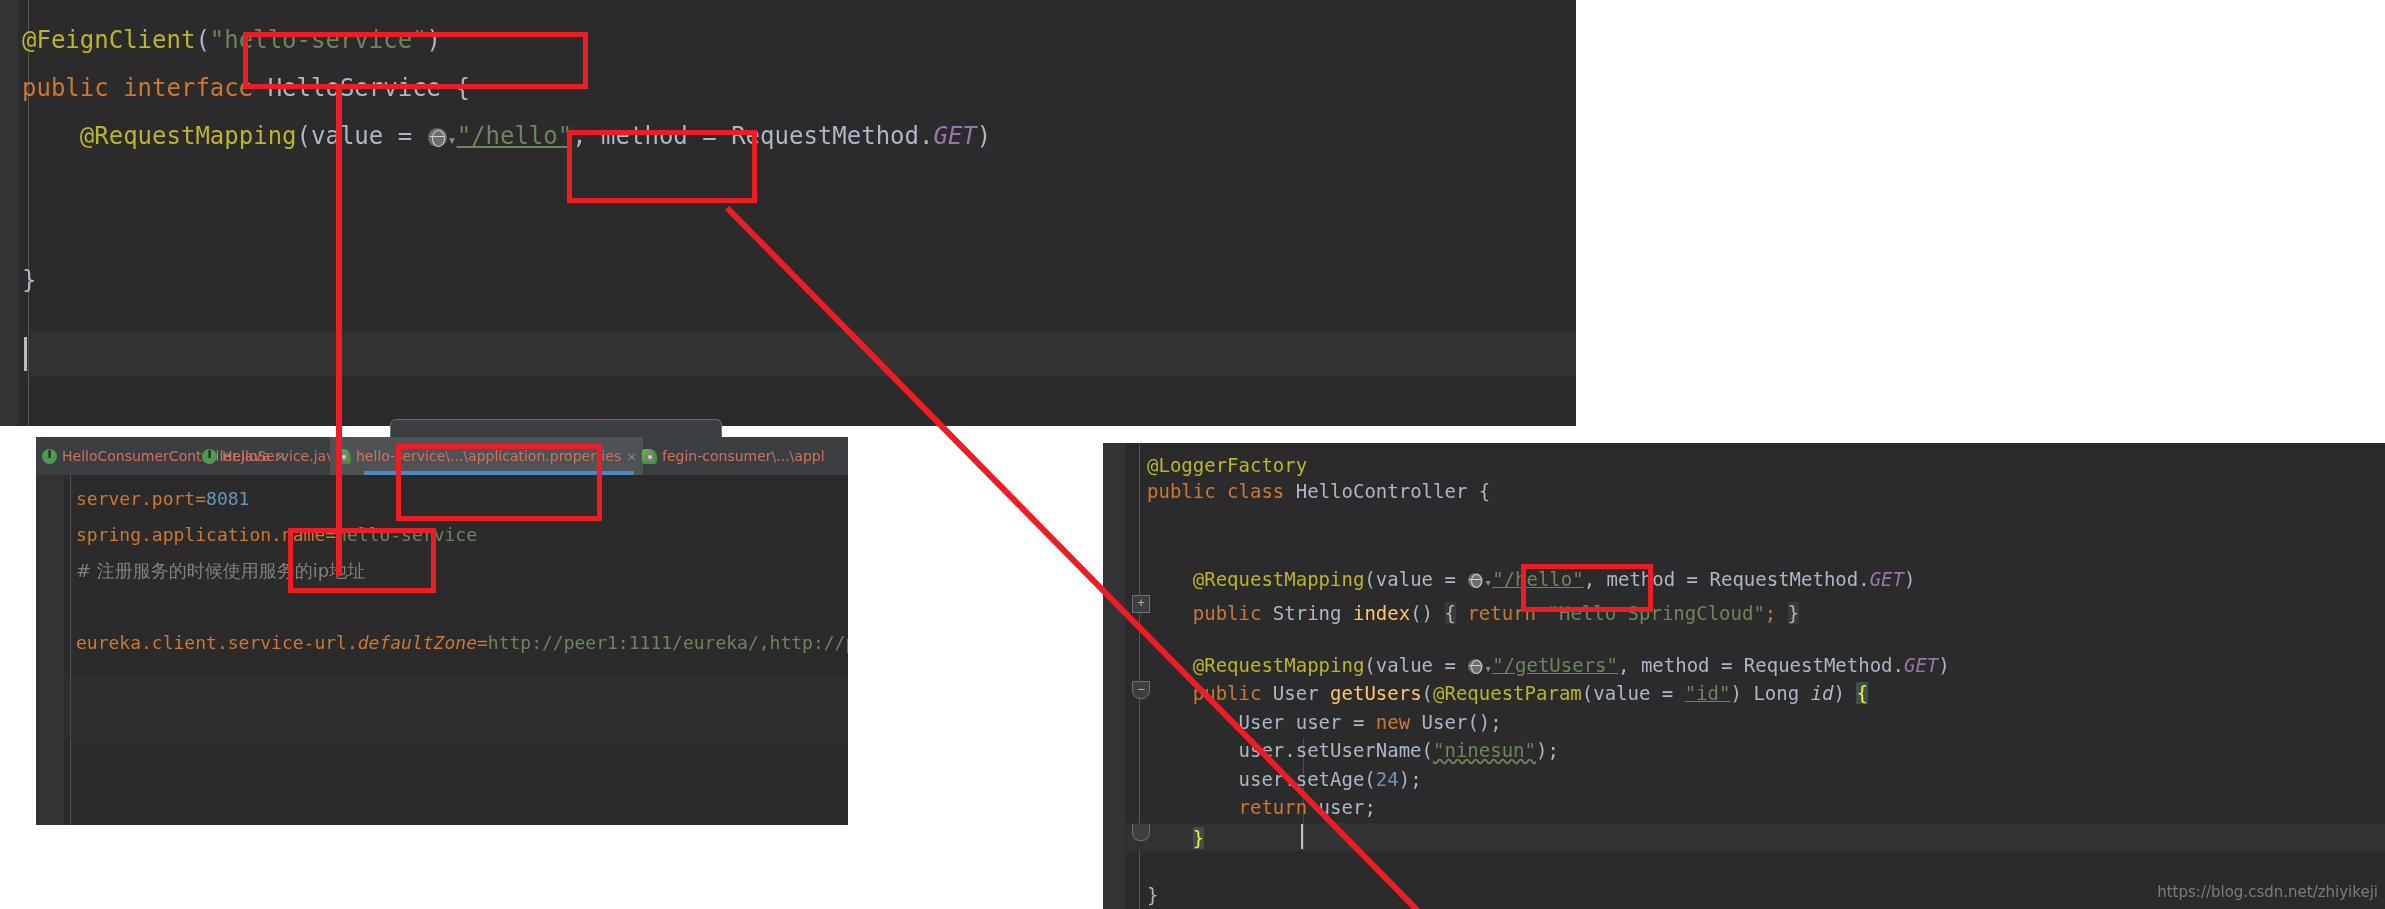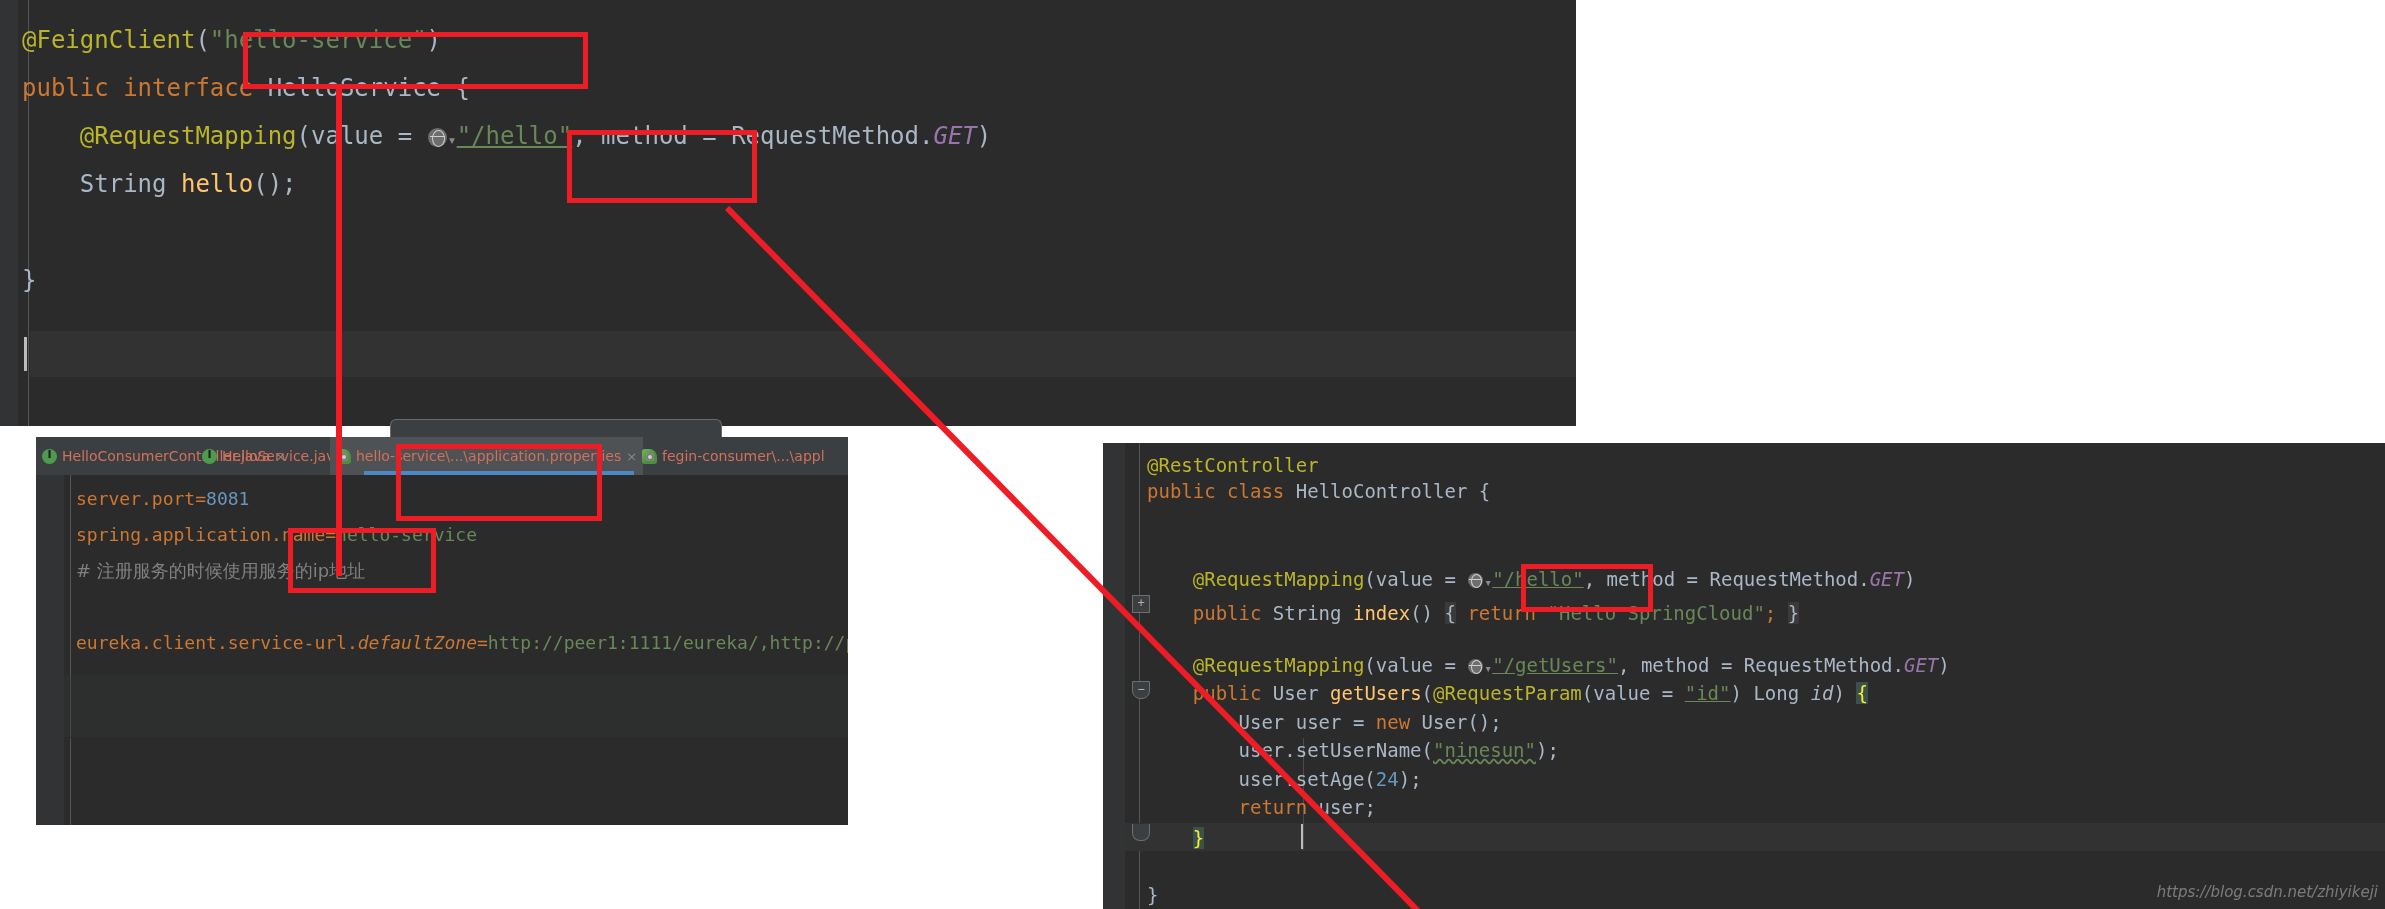--- a/index.html
+++ b/index.html
@@ -88,38 +88,37 @@
   .globe-sm{width:15px;height:15px;vertical-align:-2px;}
   .globe-sm::before{left:3px;top:1px;width:9px;height:12px;}
   .globe-sm::after{left:1px;top:6px;width:12px;}
 
   
   .redbox{position:absolute;border:5px solid #ee1c25;box-sizing:border-box;}
   .redline{position:absolute;background:#ee1c25;}
 
   
   #watermark{position:absolute;right:10px;bottom:8px;color:#8e9094;opacity:.8;
-             font-family:"DejaVu Sans","Liberation Sans",sans-serif;font-size:15px;font-style:italic;}
+             font-family:"DejaVu Sans","Liberation Sans",sans-serif;font-size:15px;}
 </style>
 </head>
 <body>
 
 <div class="panel" id="top-panel">
   <div class="gutter"></div>
   <div class="gutter-line"></div>
   <div id="caret-line"></div>
   <div id="caret"></div>
 
   <div class="code" style="top:16px"><span class="t-ann">@FeignClient</span><span class="t-plain">(</span><span class="t-str">"hello-service"</span><span class="t-plain">)</span></div>
 
   <div class="code" style="top:64px"><span class="t-kw">public</span> <span class="t-kw">interface</span> <span class="t-cls">HelloService</span> <span class="t-plain">{</span></div>
 
   <div class="code" style="top:112px">    <span class="t-ann">@RequestMapping</span><span class="t-plain">(</span><span class="t-plain">value = </span><span class="globe"></span><span class="gchev">▾</span><span class="t-str underl">"/hello"</span><span class="t-plain">, method = RequestMethod.</span><span class="t-field">GET</span><span class="t-plain">)</span></div>
 
-  <div class="code" style="top:160px">    <span class="t-cls">String</span> <span class="t-mth">hello</span><span class="t-plain">()</span><span class="t-plain">;</span></div>
 
   <div class="code" style="top:256px"><span class="t-plain">}</span></div>
 </div>
 
 <div id="props-prevbar"></div>
 
 <div class="panel" id="props-panel">
   <div id="tabbar">
     <div class="tab" style="left:0">
       <span class="tab-ico ico-java"></span>
@@ -164,21 +163,21 @@
 <div class="panel" id="ctrl-panel">
   <div class="gutter"></div>
   <div class="gutter-line"></div>
   <div id="ctrl-caret-line"></div>
   <div id="indent-guide"></div>
 
   <div class="foldmark" style="top:152px">+</div>
   <div class="foldmark minus-tri" style="top:238px">−</div>
   <div class="foldmark end-tri" style="top:381px"></div>
 
-  <div class="code" style="top:8px"><span class="t-ann">@RestController</span></div>
+  <div class="code" style="top:8px"><span class="t-ann">@LoggerFactory</span></div>
 
   <div class="code" style="top:34px"><span class="t-kw">public</span> <span class="t-kw">class</span> <span class="t-cls">HelloController</span> <span class="t-plain">{</span></div>
 
 
   <div class="code" style="top:122px">    <span class="t-ann">@RequestMapping</span><span class="t-plain">(</span><span class="t-plain">value = </span><span class="globe globe-sm"></span><span class="gchev" style="font-size:13px">▾</span><span class="t-str underl">"/hello"</span><span class="t-plain">, method = RequestMethod.</span><span class="t-field">GET</span><span class="t-plain">)</span></div>
 
   <div class="code" style="top:156px">    <span class="t-kw">public</span> <span class="t-cls">String</span> <span class="t-mth">index</span><span class="t-plain">()</span> <span class="hl-soft t-plain">{</span> <span class="t-kw">return</span> <span class="t-str">"Hello SpringCloud"</span><span class="t-kw">;</span> <span class="hl-soft t-plain">}</span></div>
 
   <div class="code" style="top:207.5px">    <span class="t-ann">@RequestMapping</span><span class="t-plain">(</span><span class="t-plain">value = </span><span class="globe globe-sm"></span><span class="gchev" style="font-size:13px">▾</span><span class="t-str underl">"/getUsers"</span><span class="t-plain">, method = RequestMethod.</span><span class="t-field">GET</span><span class="t-plain">)</span></div>
 

